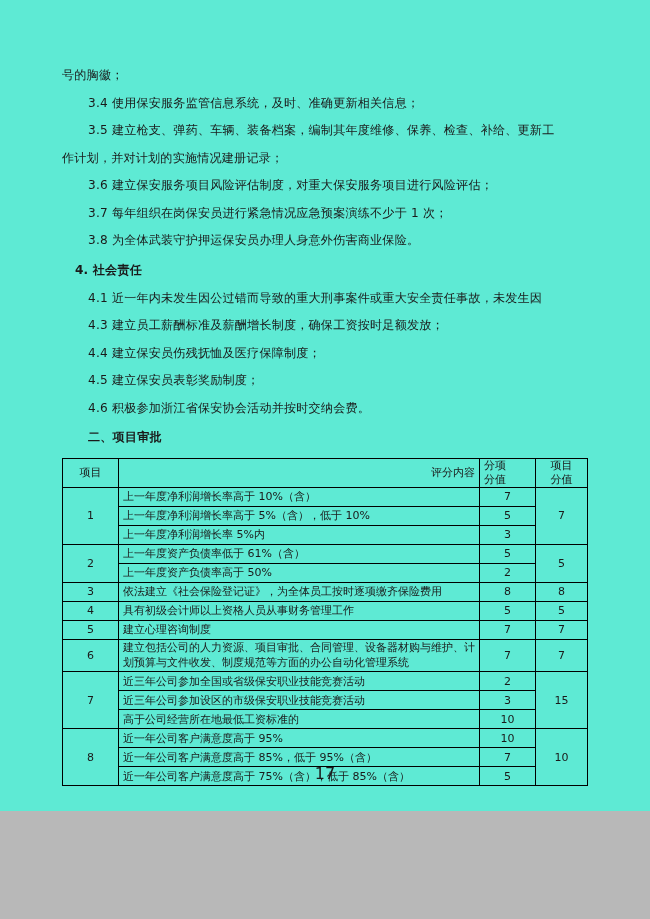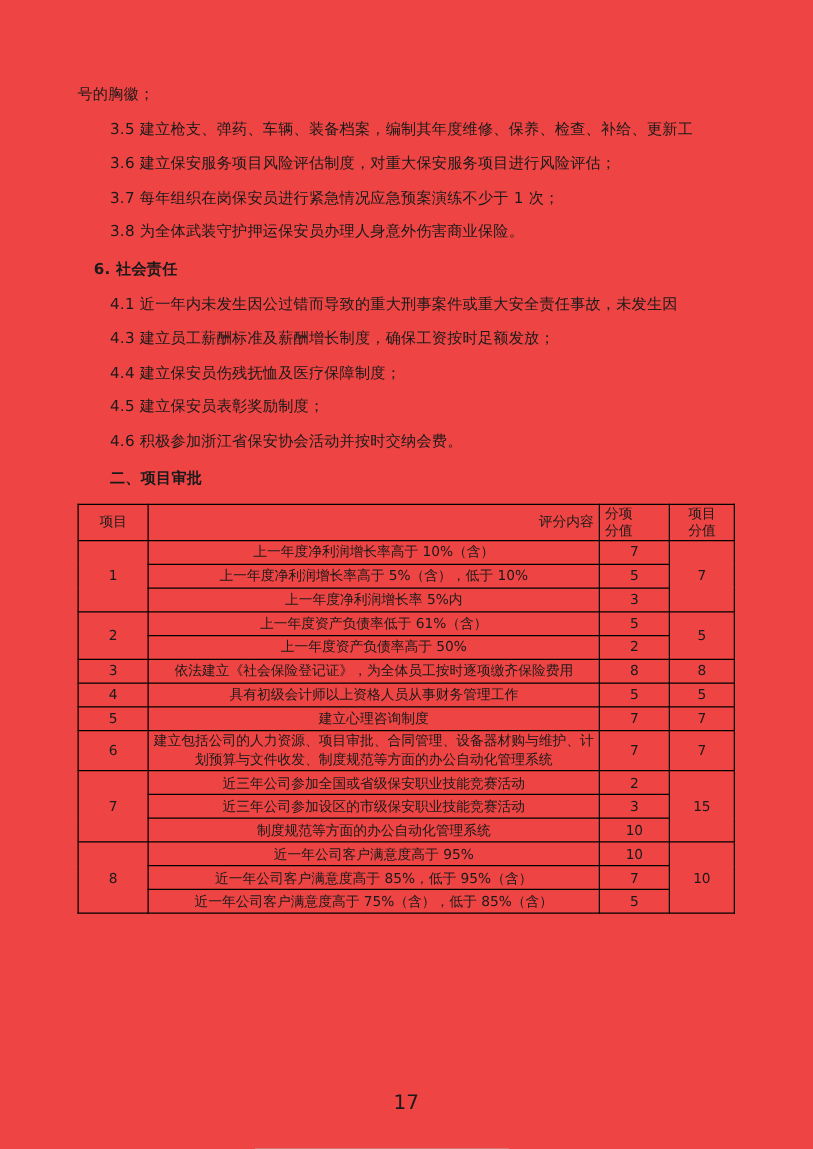--- a/index.html
+++ b/index.html
@@ -6,22 +6,22 @@
     margin: 0;
     padding: 0;
     background: #b8b8b8;
   }
   body {
     font-family: "DejaVu Sans", "Liberation Sans", sans-serif;
   }
   .page {
     position: relative;
     width: 650px;
-    height: 919px;
-    background: #ef4444;
+    height: 811px;
+    background: #5eead4;
     margin: 0 auto;
     overflow: hidden;
     box-sizing: border-box;
   }
   .content {
     position: absolute;
     left: 62px;
     top: 62px;
     width: 526px;
     font-size: 12.1px;
@@ -63,21 +63,21 @@
     font-weight: normal;
     vertical-align: middle;
     height: 19px;
     box-sizing: border-box;
   }
   th.h-item { width: 56px; text-align: center; }
   th.h-desc { text-align: right; }
   th.h-sub { width: 56px; text-align: left; line-height: 1.25; }
   th.h-total { width: 52px; text-align: center; line-height: 1.25; }
   td.c-item { text-align: center; }
-  td.c-desc { text-align: center; padding-left: 6px; }
+  td.c-desc { text-align: left; padding-left: 6px; }
   td.c-sub { text-align: center; }
   td.c-total { text-align: center; }
   .hdr-row td, .hdr-row th { height: 34px; }
   .pagenum {
     position: absolute;
     bottom: 28px;
     left: 0;
     width: 650px;
     text-align: center;
     font-size: 16px;
@@ -89,26 +89,28 @@
     white-space: normal;
   }
 </style>
 </head>
 <body>
 
 <div class="page">
   <div class="content">
 
     <div class="para indent0">号的胸徽；</div>
+    <div class="para indent1">3.4 使用保安服务监管信息系统，及时、准确更新相关信息；</div>
     <div class="para indent1">3.5 建立枪支、弹药、车辆、装备档案，编制其年度维修、保养、检查、补给、更新工</div>
+    <div class="para indent0">作计划，并对计划的实施情况建册记录；</div>
     <div class="para indent1">3.6 建立保安服务项目风险评估制度，对重大保安服务项目进行风险评估；</div>
     <div class="para indent1">3.7 每年组织在岗保安员进行紧急情况应急预案演练不少于 1 次；</div>
     <div class="para indent1">3.8 为全体武装守护押运保安员办理人身意外伤害商业保险。</div>
 
-    <div class="para heading">6. 社会责任</div>
+    <div class="para heading">4. 社会责任</div>
 
     <div class="para indent1">4.1 近一年内未发生因公过错而导致的重大刑事案件或重大安全责任事故，未发生因</div>
     <div class="para indent1">4.3 建立员工薪酬标准及薪酬增长制度，确保工资按时足额发放；</div>
     <div class="para indent1">4.4 建立保安员伤残抚恤及医疗保障制度；</div>
     <div class="para indent1">4.5 建立保安员表彰奖励制度；</div>
     <div class="para indent1">4.6 积极参加浙江省保安协会活动并按时交纳会费。</div>
 
     <div class="para section-title">二、项目审批</div>
 
     <table class="score">
@@ -186,21 +188,21 @@
           <td class="c-item" rowspan="3">7</td>
           <td class="c-desc">近三年公司参加全国或省级保安职业技能竞赛活动</td>
           <td class="c-sub">2</td>
           <td class="c-total" rowspan="3">15</td>
         </tr>
         <tr>
           <td class="c-desc">近三年公司参加设区的市级保安职业技能竞赛活动</td>
           <td class="c-sub">3</td>
         </tr>
         <tr>
-          <td class="c-desc">制度规范等方面的办公自动化管理系统</td>
+          <td class="c-desc">高于公司经营所在地最低工资标准的</td>
           <td class="c-sub">10</td>
         </tr>
 
         <tr>
           <td class="c-item" rowspan="3">8</td>
           <td class="c-desc">近一年公司客户满意度高于 95%</td>
           <td class="c-sub">10</td>
           <td class="c-total" rowspan="3">10</td>
         </tr>
         <tr>

